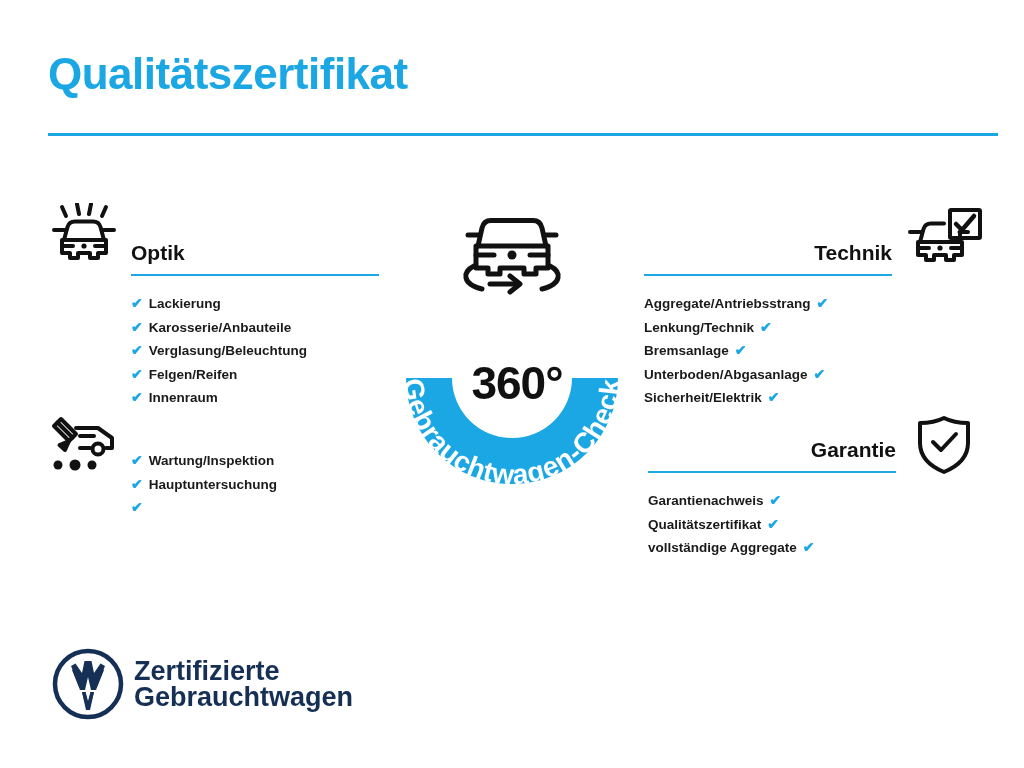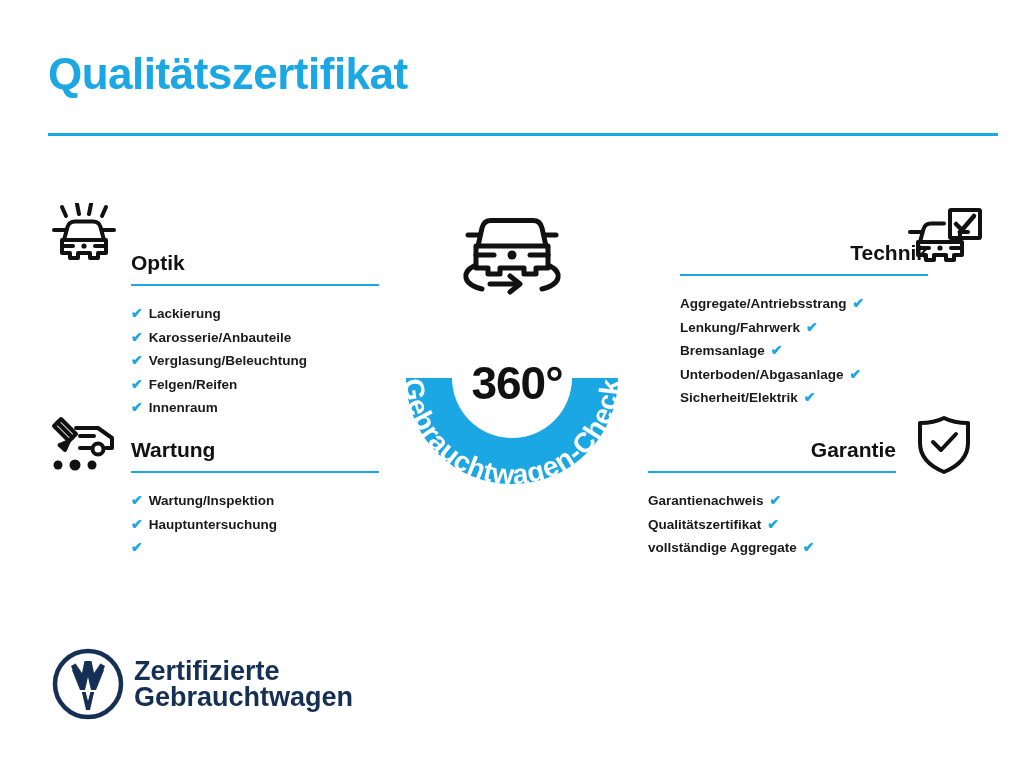--- a/index.html
+++ b/index.html
@@ -53,23 +53,23 @@
   
   .left .sec-head h2{text-align:left;}
   .left .item{justify-content:flex-start;}
   .left .check{margin-right:6px;}
 
   
   .right .sec-head h2{text-align:right;}
   .right .item{}
   .right .check{margin-left:6px;}
 
-  #sec-optik   {left:131px;top:248px;width:248px;}
+  #sec-optik   {left:131px;top:238px;width:248px;}
   #sec-wartung {left:131px;top:435px;width:248px;}
-  #sec-technik {left:680px;top:238px;width:248px;}
+  #sec-technik {left:644px;top:238px;width:248px;}
   #sec-garantie{left:648px;top:435px;width:248px;}
 
   
   .icon-box{position:absolute;}
   #icon-optik   {left:46px; top:203px; width:76px;height:62px;}
   #icon-wartung {left:46px; top:416px; width:76px;height:58px;}
   #icon-technik {left:906px;top:208px; width:78px;height:60px;}
   #icon-garantie{left:912px;top:414px; width:64px;height:62px;}
   .icon-box svg{display:block;width:100%;height:100%;}
 
@@ -210,24 +210,20 @@
         <span>Felgen/Reifen</span>
       </div>
       <div class="item">
         <span class="check">✔</span>
         <span>Innenraum</span>
       </div>
     </div>
   </div>
 
   <div class="section left" id="sec-wartung">
-    <div class="sec-head">
-      <h2>Wartung</h2>
-      <div class="sec-rule"></div>
-    </div>
     <div class="items">
       <div class="item">
         <span class="check">✔</span>
         <span>Wartung/Inspektion</span>
       </div>
       <div class="item">
         <span class="check">✔</span>
         <span>Hauptuntersuchung</span>
       </div>
       <div class="item">
@@ -240,21 +236,21 @@
     <div class="sec-head">
       <h2>Technik</h2>
       <div class="sec-rule"></div>
     </div>
     <div class="items">
       <div class="item">
         <span>Aggregate/Antriebsstrang</span>
         <span class="check">✔</span>
       </div>
       <div class="item">
-        <span>Lenkung/Fahrwerk</span>
+        <span>Lenkung/Technik</span>
         <span class="check">✔</span>
       </div>
       <div class="item">
         <span>Bremsanlage</span>
         <span class="check">✔</span>
       </div>
       <div class="item">
         <span>Unterboden/Abgasanlage</span>
         <span class="check">✔</span>
       </div>

